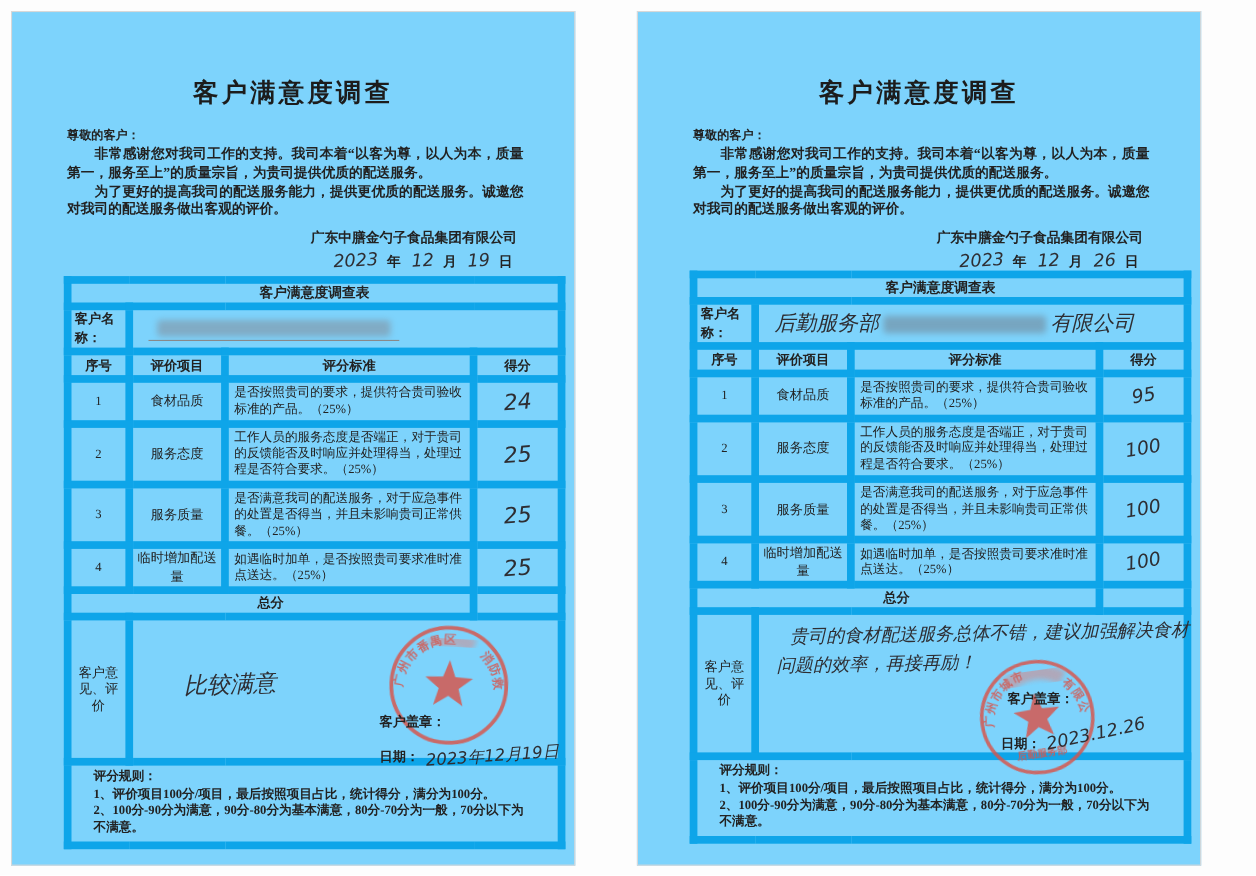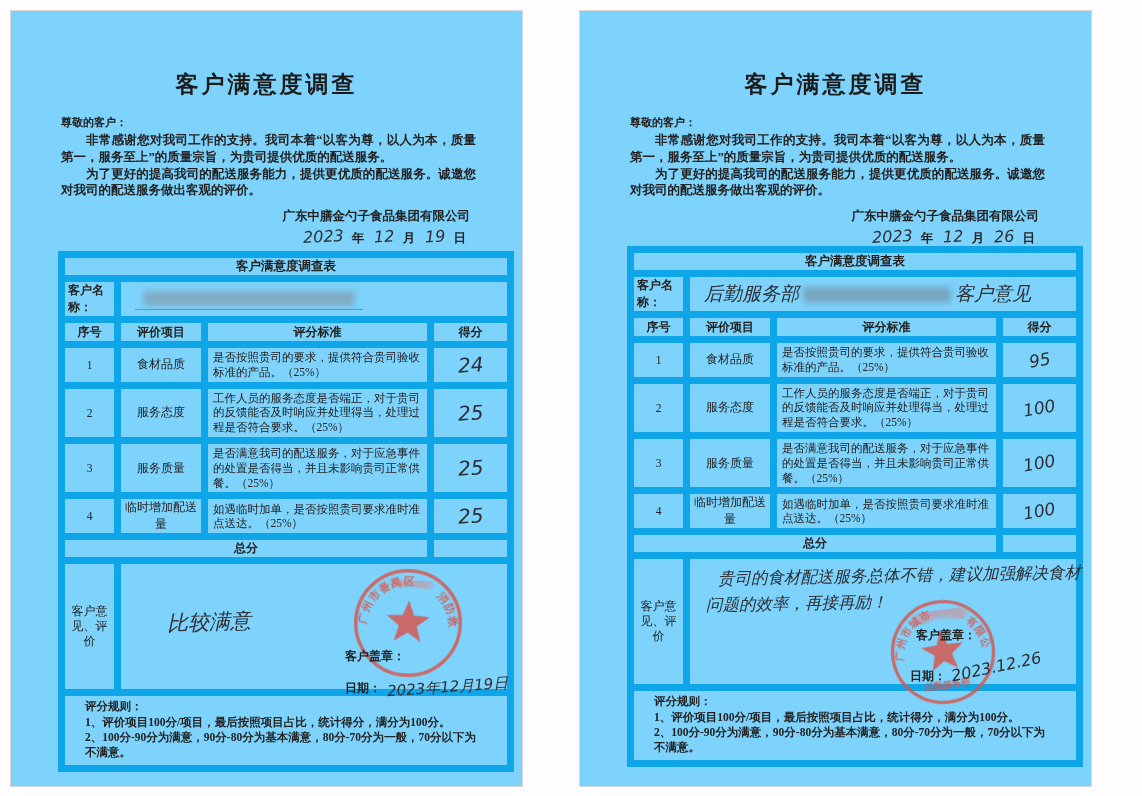--- a/index.html
+++ b/index.html
@@ -221,21 +221,21 @@
           <col style="width:226px">
           <col style="width:80px">
         </colgroup>
       <tbody>
           <tr>
         <td colspan="4" class="tbl-title">客户满意度调查表</td>
       </tr>
       <tr>
         <td class="name-label">客户名称：</td>
         <td colspan="3" class="name-cell">
-          <span class="hw name-hw"><span>后勤服务部</span><span class="redact-inline"></span><span>客户意见</span></span>
+          <span class="hw name-hw"><span>后勤服务部</span><span class="redact-inline"></span><span>有限公司</span></span>
         </td>
       </tr>
       <tr>
         <td class="hdr">序号</td>
         <td class="hdr">评价项目</td>
         <td class="hdr">评分标准</td>
         <td class="hdr">得分</td>
       </tr>
       <tr style="height:38px">
         <td class="seq">1</td>

